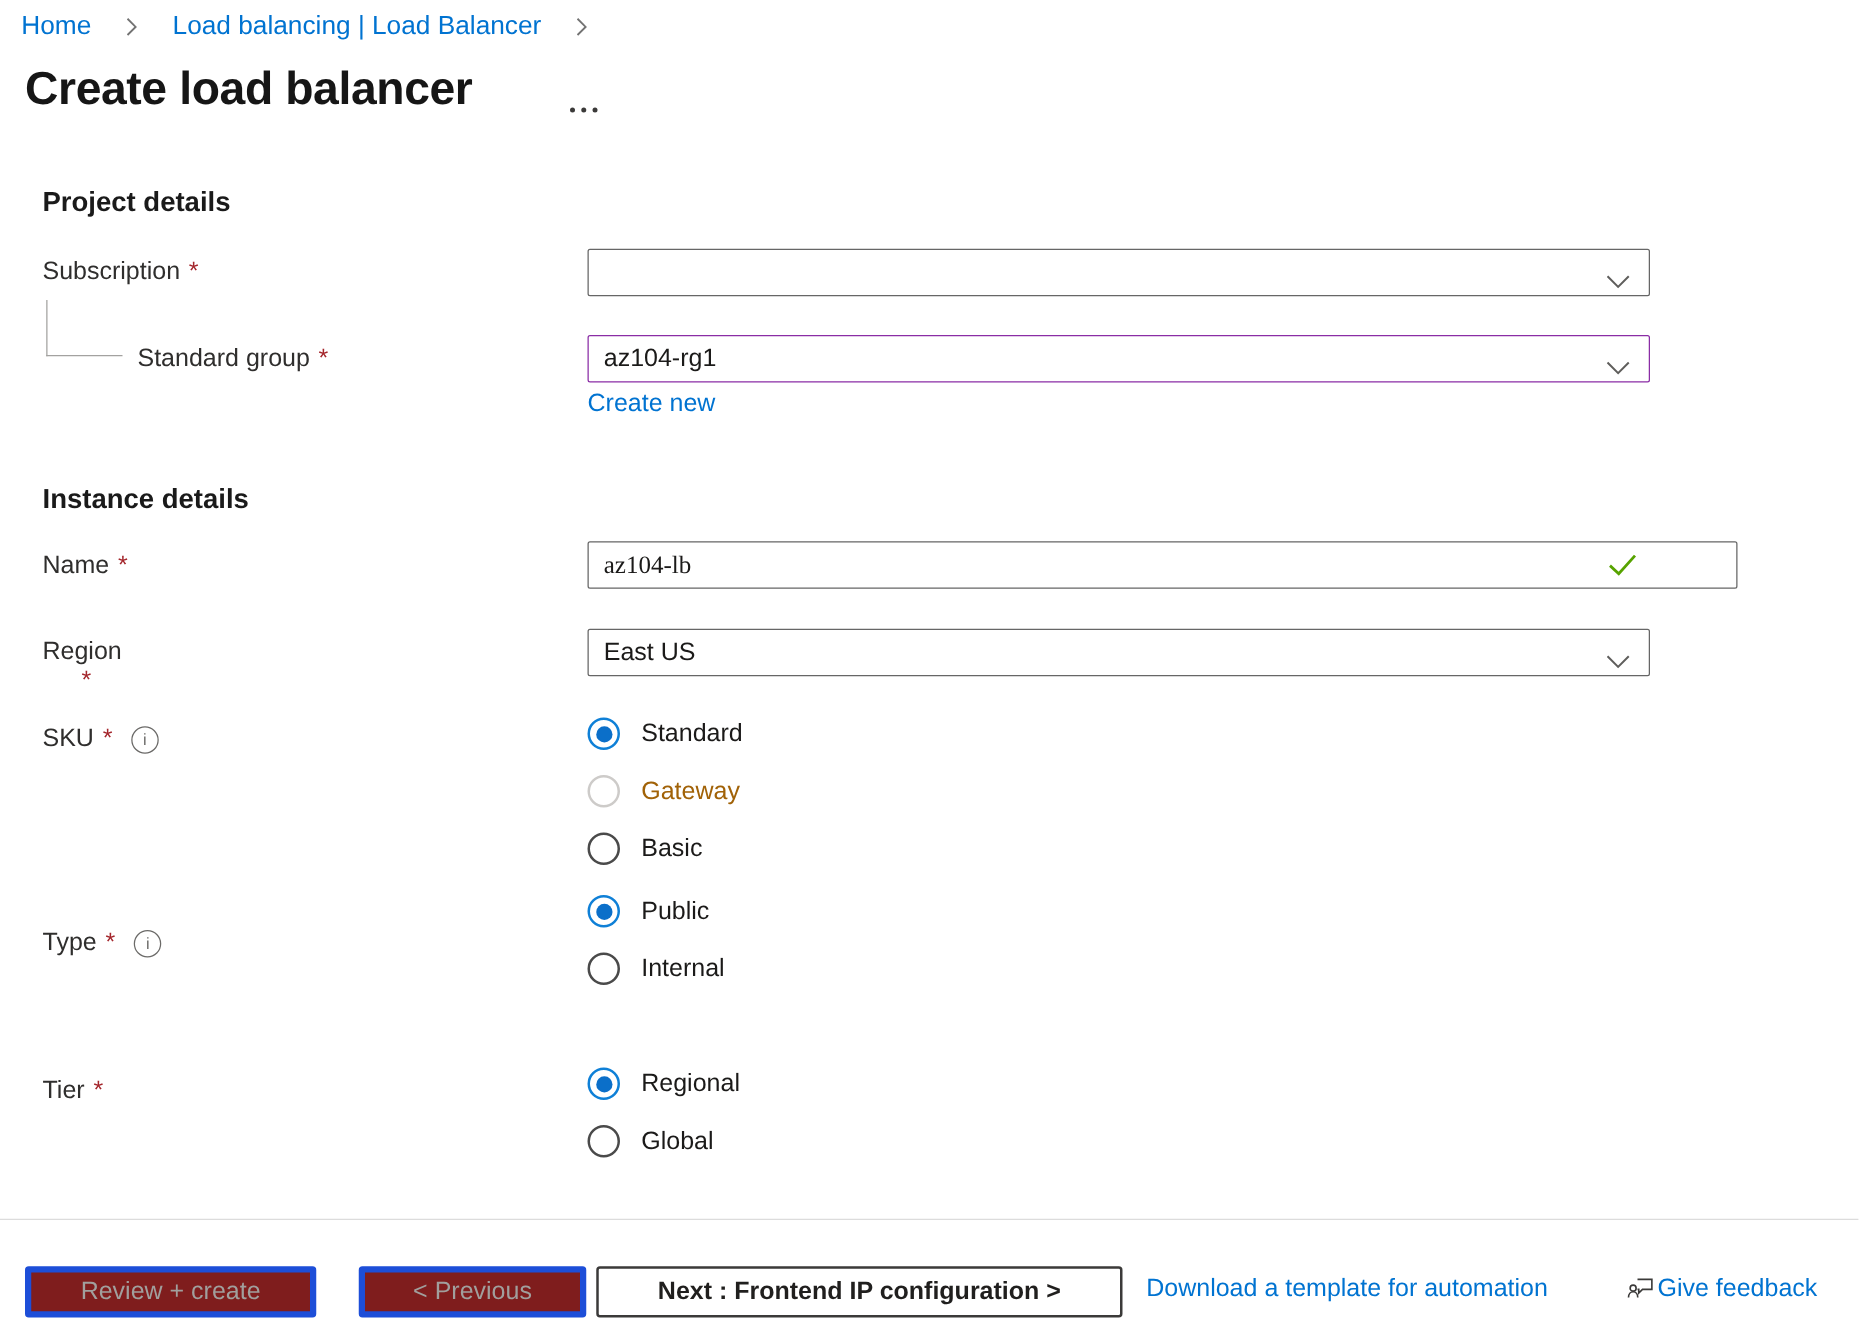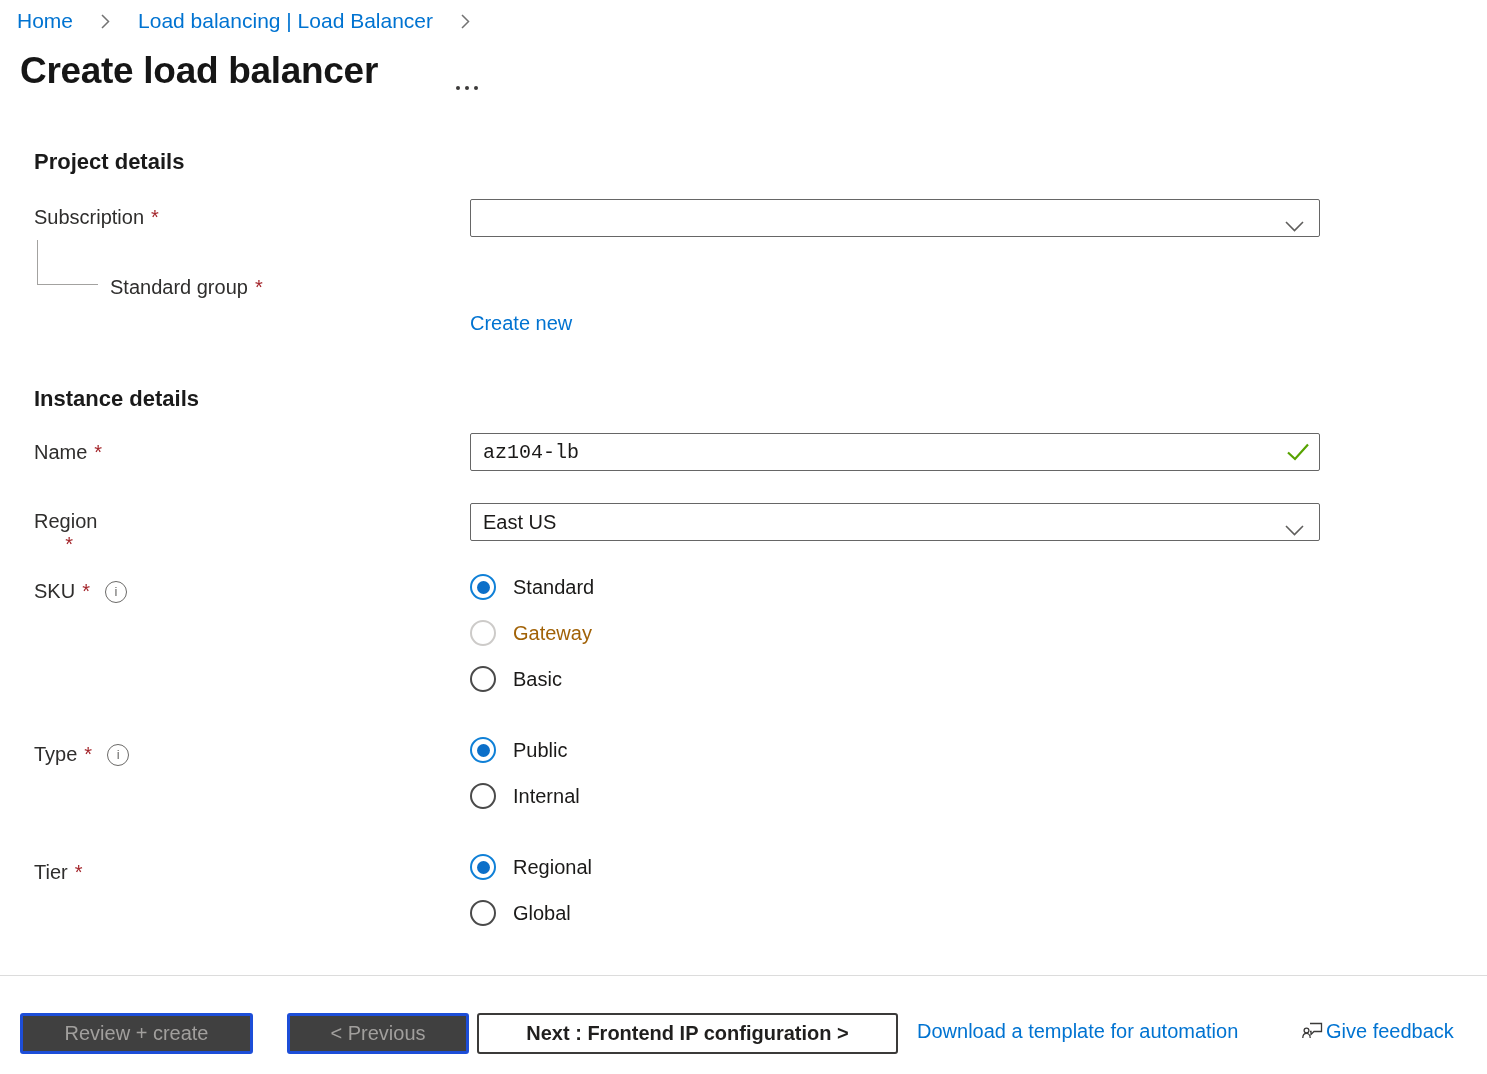--- a/index.html
+++ b/index.html
@@ -40,48 +40,48 @@
              border-left:1px solid #a3a2a0;border-bottom:1px solid #a3a2a0;}
 
   
   .ctrl{position:absolute;left:470px;width:850px;height:38px;border:1px solid #666;
         border-radius:2px;background:#fff;box-sizing:border-box;display:flex;align-items:center;
         padding:0 46px 0 12px;font-size:20px;cursor:pointer;}
   .ctrl .chev{position:absolute;right:15px;top:14px;}
   #sub-dropdown{top:199px;}
   #rg-dropdown{top:268px;border-color:#8a2da5;}
   #region-dropdown{top:503px;}
-  .ctrl-input{position:absolute;left:470px;top:433px;width:850px;height:38px;border:1px solid #666;
+  .ctrl-input{position:absolute;left:470px;top:433px;width:920px;height:38px;border:1px solid #666;
         border-radius:2px;box-sizing:border-box;padding:0 46px 0 12px;font-size:20px;
-        font-family:Liberation Mono, monospace;color:#1b1a19;outline:none;}
+        font-family:Liberation Serif, serif;color:#1b1a19;outline:none;}
   .check{position:absolute;left:1286px;top:443px;}
 
   .link{color:#0073d1;font-size:20px;cursor:pointer;text-decoration:none;}
   #create-new{position:absolute;left:470px;top:312px;text-align:center;}
 
   
   .radio-group{position:absolute;left:470px;display:flex;flex-direction:column;}
   #sku-group{top:564px;}
-  #type-group{top:727px;}
+  #type-group{top:706px;}
   #tier-group{top:844px;}
   .radio-row{display:flex;align-items:center;height:46px;cursor:pointer;}
   .radio{width:26px;height:26px;border:2px solid #4a4a4a;border-radius:50%;box-sizing:border-box;
          margin-right:17px;display:flex;align-items:center;justify-content:center;background:#fff;flex:none;}
   .radio-label{font-size:20px;color:#1b1a19;}
   .radio-row.selected .radio{border-color:#0f80d7;}
   .radio-row.selected .radio::after{content:"";width:13px;height:13px;border-radius:50%;background:#0b6fc9;}
   .radio-row.disabled{cursor:default;}
   .radio-row.disabled .radio{border-color:#cdcbc9;}
   .radio-row.disabled .radio-label{color:#a16207;}
 
   
   .footer{position:absolute;left:0;top:975px;width:1487px;height:99px;border-top:1px solid #dcdcdc;background:#fff;box-sizing:border-box;}
   .btn{position:absolute;top:37px;height:41px;border-radius:3px;font-size:20px;font-family:inherit;
        cursor:pointer;box-sizing:border-box;background:#fff;border:2px solid #3b3a39;color:#201f1e;}
-  .btn.disabled{background:#404040;border:3px solid #1d4ed8;color:#a19f9d;cursor:default;font-weight:400;text-align:center;}
+  .btn.disabled{background:#7f1d1d;border:5px solid #1d4ed8;color:#a19f9d;cursor:default;font-weight:400;text-align:center;}
   #btn-review{left:20px;width:233px;}
   #btn-prev{left:287px;width:182px;}
   #btn-next{left:477px;width:421px;font-weight:600;}
   #link-download{position:absolute;left:917px;top:44px;}
   #feedback{position:absolute;left:1301px;top:41px;display:flex;align-items:center;cursor:pointer;}
   #feedback .link{margin-left:1px;}
 </style>
 </head>
 <body>
 
@@ -122,20 +122,28 @@
           <polyline points="1,1 9.5,9.5 18,1" stroke="#5f5e5c" stroke-width="1.6"></polyline>
         </svg>
     </span>
   </div>
 
   <div class="connector"></div>
 
   <div class="field-label" id="rg-label">
     <span>Standard group</span>
       <span class="req">*</span>
+  </div>
+  <div class="ctrl" id="rg-dropdown">
+    <span>az104-rg1</span>
+    <span class="chev">
+      <svg width="19" height="11" viewBox="0 0 19 11" fill="none">
+          <polyline points="1,1 9.5,9.5 18,1" stroke="#5f5e5c" stroke-width="1.6"></polyline>
+        </svg>
+    </span>
   </div>
   <a class="link" id="create-new">Create new</a>
 
   <h2 class="h2" id="h-instance">Instance details</h2>
 
   <div class="field-label" id="name-label">
     <span>Name</span>
       <span class="req">*</span>
   </div>
   <input class="ctrl-input" value="az104-lb" style="">

